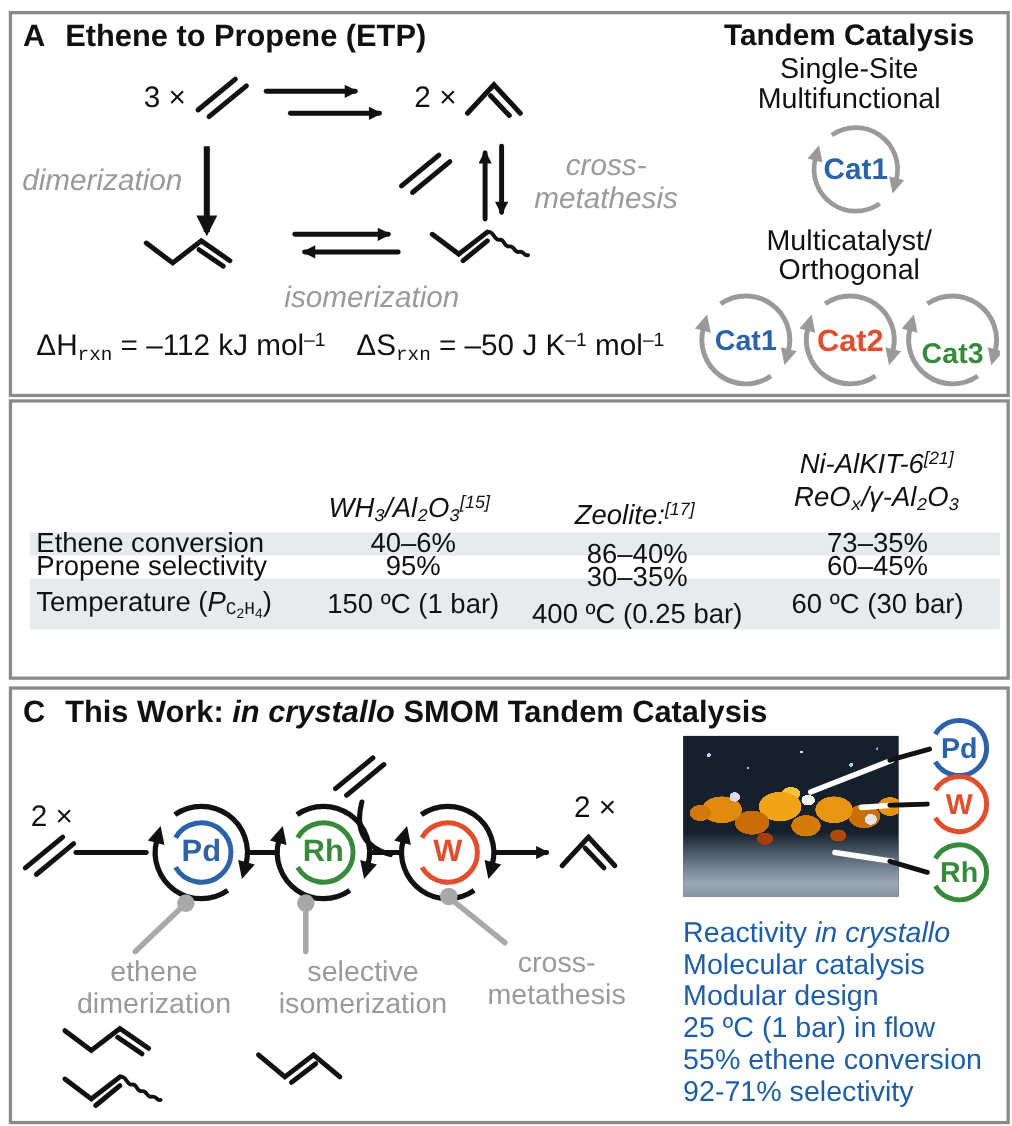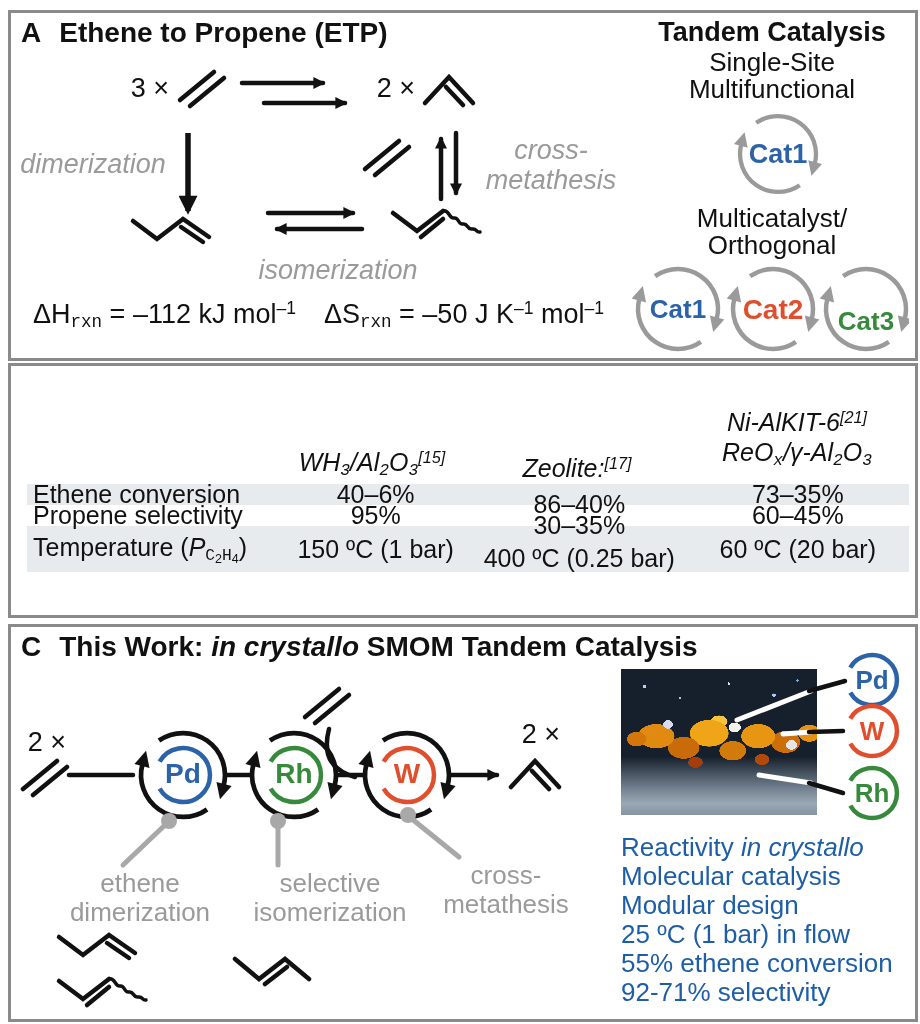--- a/index.html
+++ b/index.html
@@ -168,21 +168,21 @@
       <div class="brow">
         <div class="bcell label"><span>Propene selectivity</span></div>
         <div class="bcell c2">95%</div>
         <div class="bcell c3">30–35%</div>
         <div class="bcell c4">60–45%</div>
       </div>
       <div class="brow shade tall">
         <div class="bcell label"><span>Temperature (</span><span class="it">P</span><span class="sub">C</span><span class="subsub">2</span><span class="sub">H</span><span class="subsub">4</span><span>)</span></div>
         <div class="bcell c2">150 ºC (1 bar)</div>
         <div class="bcell c3">400 ºC (0.25 bar)</div>
-        <div class="bcell c4">60 ºC (20 bar)</div>
+        <div class="bcell c4">60 ºC (30 bar)</div>
       </div>
     </div>
   </div>
 
   <div id="panel-c" class="panel">
     <div id="photo"></div>
     <svg class="layer" width="898" height="386" viewBox="0 0 898 386">
 
       <use href="#ethene" x="10" y="130"></use>
       <line x1="58" y1="148" x2="122" y2="148" class="k"></line>

